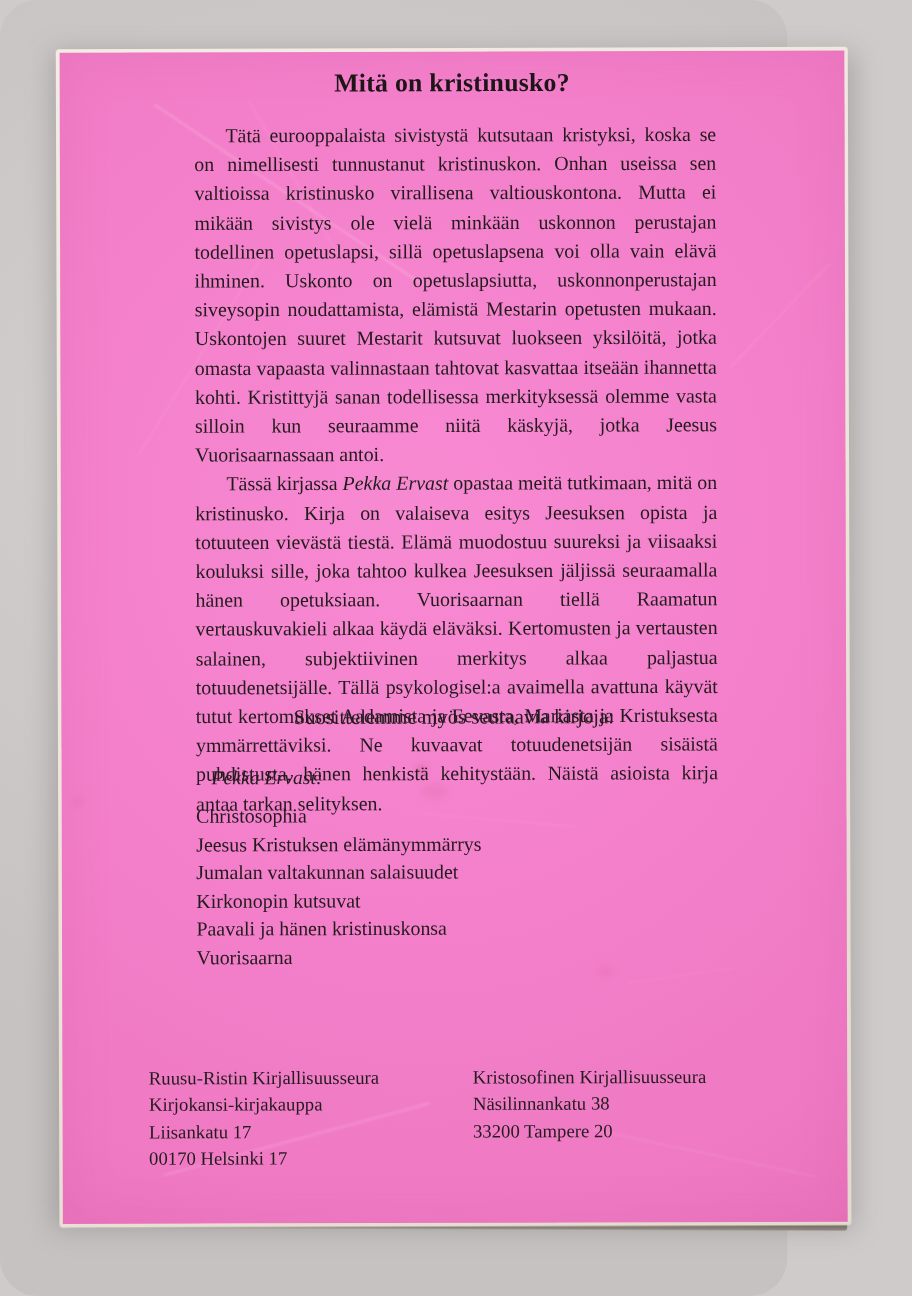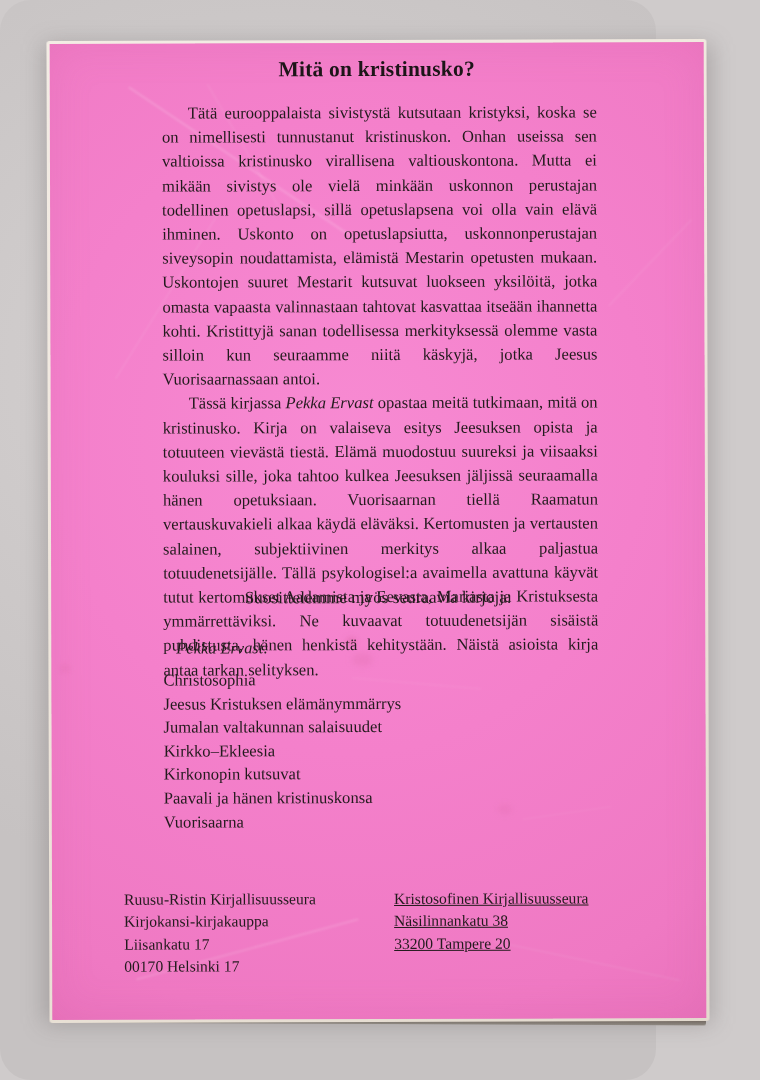--- a/index.html
+++ b/index.html
@@ -179,21 +179,21 @@
     justify-content: space-between;
     font-size: 15.6px;
     line-height: 22.4px;
     color: #241b1e;
   }
   .colophon .col {
     text-align: left;
     white-space: nowrap;
   }
   .colophon .col.left  { width: 250px; }
-  .colophon .col.right { width: 250px; text-decoration: underline; }
+  .colophon .col.right { width: 250px; }
 </style>
 </head>
 <body>
 
 <div id="scene">
 
   <div class="book-shadow"></div>
   <div class="page-edge"></div>
   <div class="paper-edge"></div>
 
@@ -222,21 +222,20 @@
       </div>
 
       <div class="recommend-heading">Suosittelemme myös seuraavia kirjoja:</div>
 
       <div class="author-label">Pekka Ervast:</div>
 
       <div class="book-list">
         <div>Christosophia</div>
         <div>Jeesus Kristuksen elämänymmärrys</div>
         <div>Jumalan valtakunnan salaisuudet</div>
-        <div>Kirkko–Ekleesia</div>
         <div>Kirkonopin kutsuvat</div>
         <div>Paavali ja hänen kristinuskonsa</div>
         <div>Vuorisaarna</div>
       </div>
 
       <div class="colophon">
         <div class="col left">
           <div>Ruusu-Ristin Kirjallisuusseura</div>
           <div>Kirjokansi-kirjakauppa</div>
           <div>Liisankatu 17</div>

